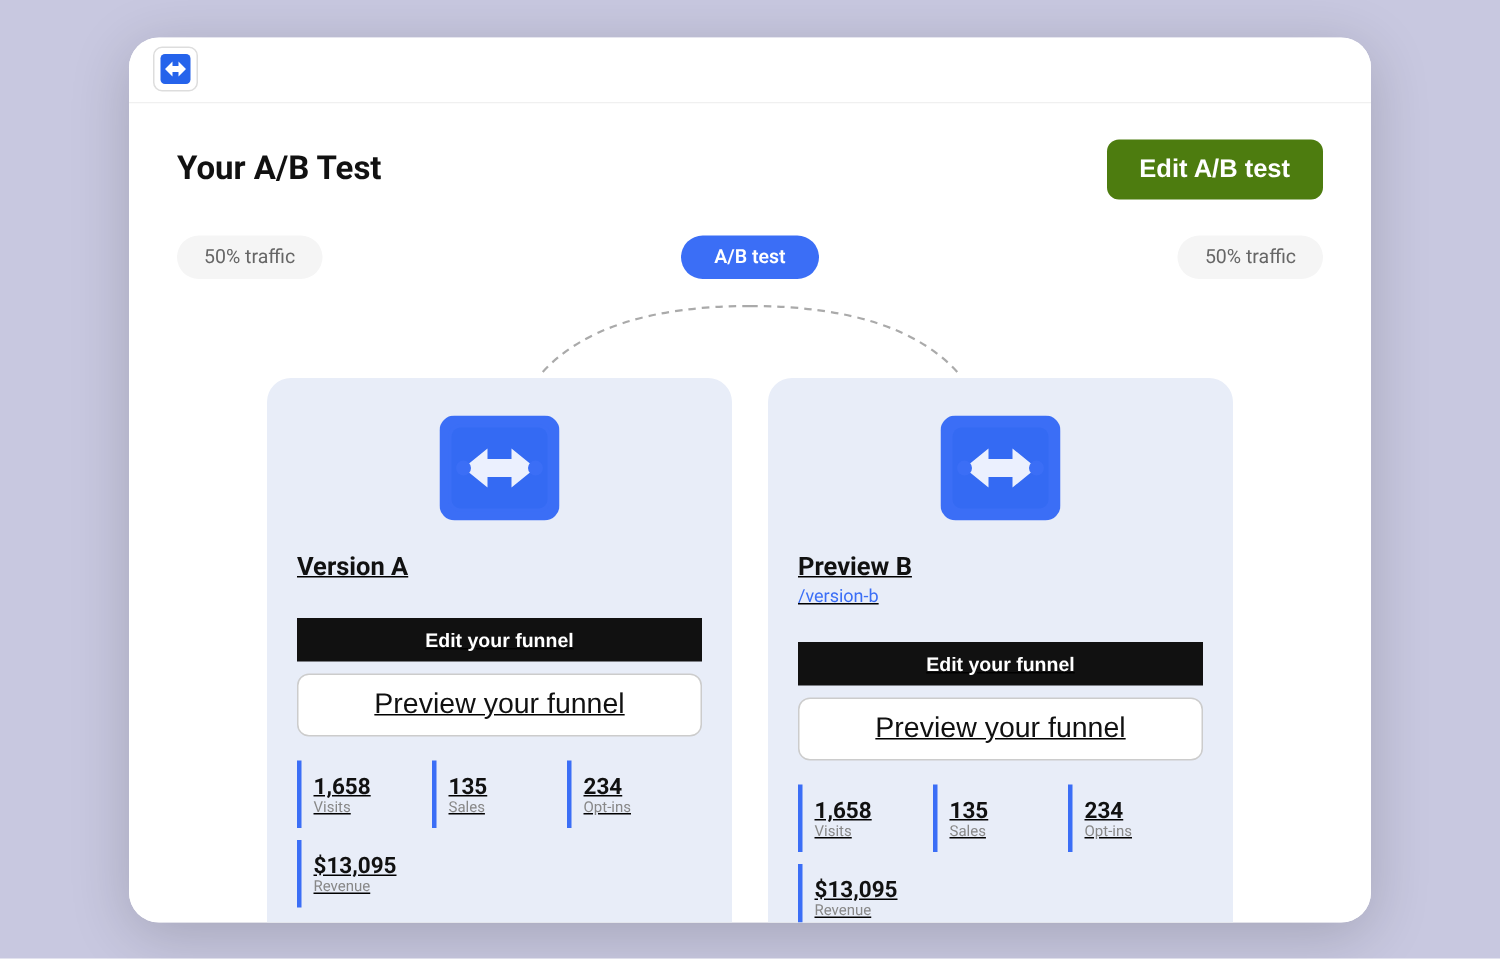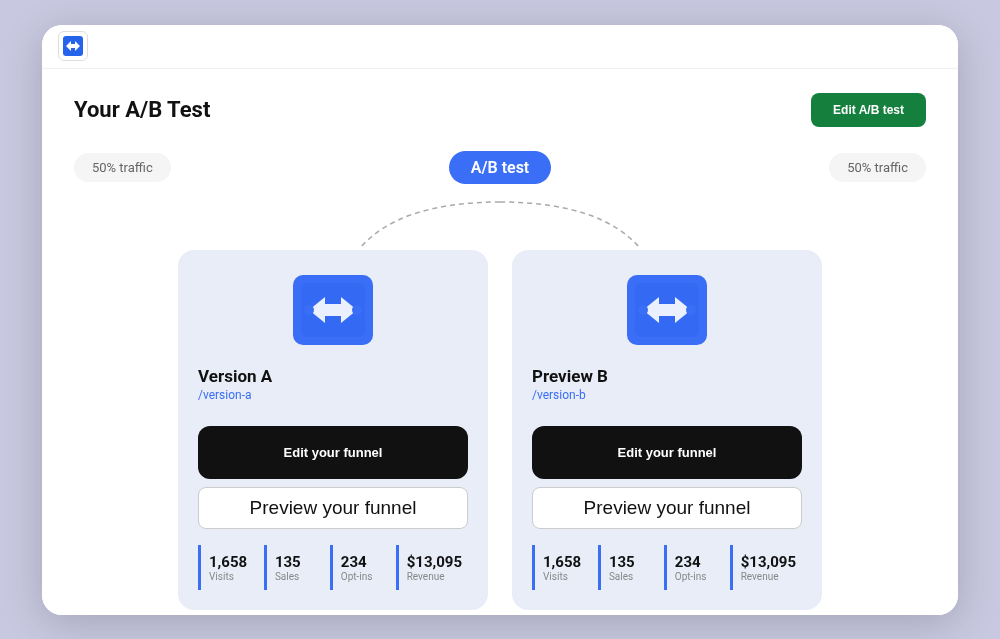--- a/index.html
+++ b/index.html
@@ -8,21 +8,21 @@
       width: 1000px;
       height: 639px;
       display: flex;
       align-items: center;
       justify-content: center;
       background: #c8c8e0;
       font-family: -apple-system, BlinkMacSystemFont, 'Segoe UI', Roboto, sans-serif;
     }
 
     .screen {
-      width: 916px;
+      width: 828px;
       height: 590px;
       background: #fff;
       border-radius: 20px;
       box-shadow: 0 8px 40px rgba(0,0,0,0.18);
       position: relative;
       overflow: hidden;
     }
 
     
     .top-bar {
@@ -65,26 +65,26 @@
       margin-bottom: 24px;
     }
 
     .page-title {
       font-size: 22px;
       font-weight: 700;
       color: #111;
     }
 
     .edit-ab-btn {
-      background: #15803d;
+      background: #4d7c0f;
       color: #fff;
       border: none;
       border-radius: 8px;
       padding: 10px 22px;
-      font-size: 12px;
+      font-size: 17px;
       font-weight: 600;
       cursor: pointer;
       white-space: nowrap;
     }
 
     
     .traffic-bar {
       display: flex;
       align-items: center;
       justify-content: space-between;
@@ -98,21 +98,21 @@
       font-size: 13px;
       color: #666;
       padding: 7px 18px;
       background: #f5f5f5;
       border-radius: 20px;
     }
 
     .ab-test-badge {
       background: #3b6ef6;
       color: #fff;
-      font-size: 16px;
+      font-size: 13px;
       font-weight: 600;
       padding: 7px 22px;
       border-radius: 20px;
       margin: 0 -2px;
       z-index: 2;
       position: relative;
     }
 
     
     .curved-lines {
@@ -129,20 +129,21 @@
       left: 50%;
       transform: translateX(-50%);
     }
 
     
     .cards-row {
       display: flex;
       gap: 24px;
       justify-content: center;
       margin-top: 0;
+      text-decoration: underline;
     }
 
     .version-card {
       background: #e8edf8;
       border-radius: 16px;
       padding: 20px 20px 16px 20px;
       width: 310px;
       flex-shrink: 0;
     }
 
@@ -172,22 +173,22 @@
       color: #3b6ef6;
       margin-bottom: 12px;
     }
 
     .btn-edit-funnel {
       display: block;
       width: 100%;
       background: #111;
       color: #fff;
       border: none;
-      border-radius: 12px;
-      padding: 19px;
+      border-radius: 0;
+      padding: 7px;
       font-size: 13px;
       font-weight: 600;
       cursor: pointer;
       margin-bottom: 8px;
       text-align: center;
       margin-top: 24px;
     }
 
     .btn-preview-funnel {
       display: block;
@@ -200,21 +201,21 @@
       font-size: 19px;
       font-weight: 500;
       cursor: pointer;
       margin-bottom: 12px;
       text-align: center;
     }
 
     
     .stats-grid {
       display: grid;
-      grid-template-columns: 1fr 1fr 1fr 1fr;
+      grid-template-columns: 1fr 1fr 1fr;
       gap: 0;
     }
 
     .stat-item {
       padding: 8px 0;
       border-left: 3px solid #3b6ef6;
       padding-left: 8px;
       margin: 4px 6px 4px 0;
     }
 
@@ -278,21 +279,20 @@
             <path d="M20 22 L60 22 L60 48 L20 48 Z" fill="none"></path>
 
             <path d="M16 35 L32 22 L32 29 L48 29 L48 22 L64 35 L48 48 L48 41 L32 41 L32 48 Z" fill="white" opacity="0.9"></path>
 
             <circle cx="16" cy="35" r="5" fill="#3b6ef6"></circle>
             <circle cx="64" cy="35" r="5" fill="#3b6ef6"></circle>
           </svg>
         </div>
 
         <div class="version-name">Version A</div>
-        <div class="version-url">/version-a</div>
 
         <button class="btn-edit-funnel">Edit your funnel</button>
         <button class="btn-preview-funnel">Preview your funnel</button>
 
         <div class="stats-grid">
           <div class="stat-item">
             <div class="stat-value">1,658</div>
             <div class="stat-label">Visits</div>
           </div>
           <div class="stat-item">

